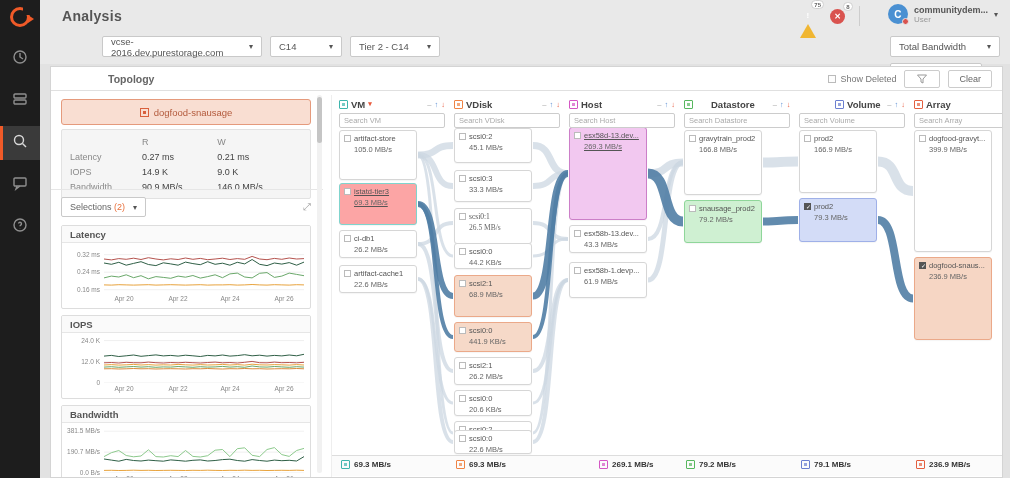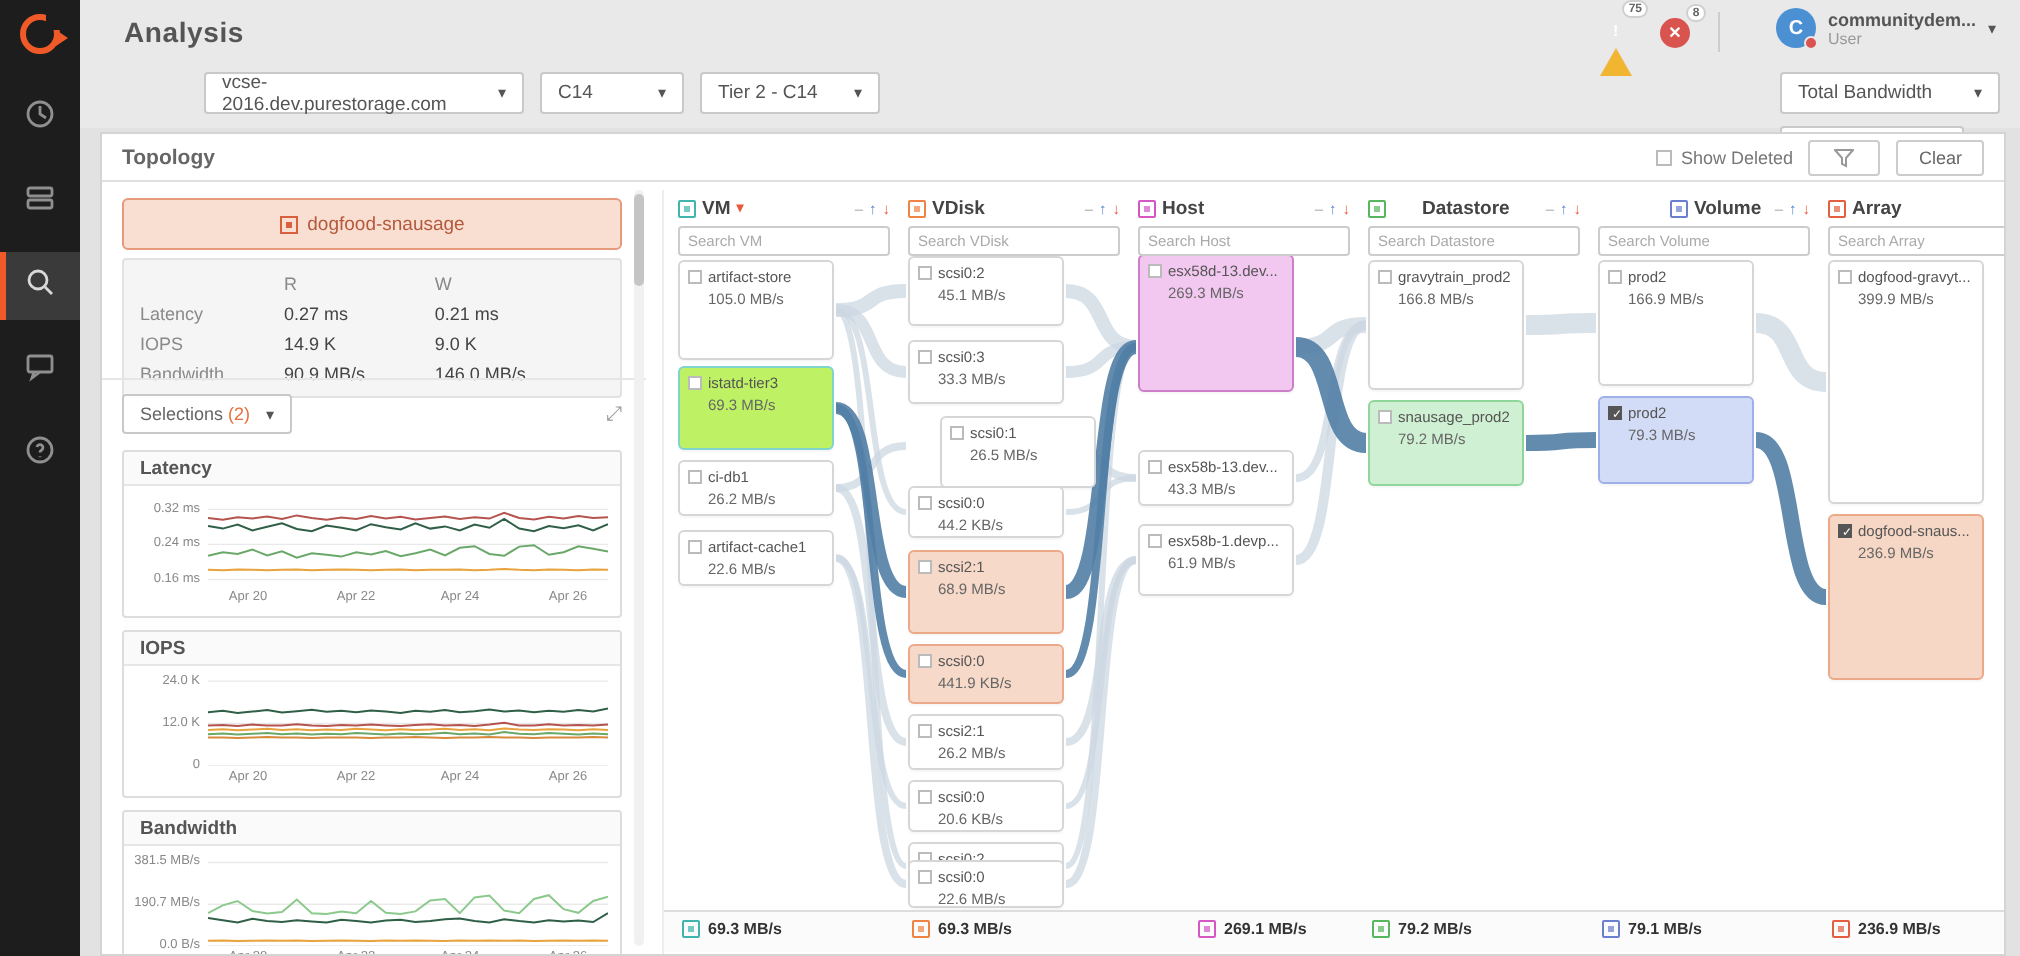--- a/index.html
+++ b/index.html
@@ -37,21 +37,21 @@
 
   
   .filters { position:absolute; left:62px; top:36px; display:flex; gap:8px; }
   .dd { background:#fff; border:1px solid #c9c9c9; border-radius:2px; height:21px; font-size:9.5px; color:#555; display:flex; align-items:center; padding:0 8px; gap:10px; justify-content:space-between; }
   .rightctl { position:absolute; right:10px; top:36px; display:flex; gap:6px;flex-direction:column; }
   .sqbtn { width:21px; height:21px; background:#fff; border:1px solid #c9c9c9; border-radius:2px; font-size:10px; color:#666; display:flex; align-items:center; justify-content:center; }
 
   
   .panel { position:absolute; left:50px; top:66px; width:953px; height:412px; background:#fff; border:1px solid #d4d4d4; overflow:hidden; }
   .panel-head { height:24px; border-bottom:1px solid #e0e0e0; display:flex; align-items:center; padding:0 10px; }
-  .panel-title { font-size:10.5px; color:#666; font-weight:bold; }
+  .panel-title { font-size:10.5px; color:#666; font-weight:bold;margin-left:47px; }
   .ph-right { margin-left:auto; display:flex; align-items:center; gap:8px; }
   .cb { width:8px; height:8px; border:1px solid #bbb; background:#fdfdfd; display:inline-block; }
   .showdel { font-size:9px; color:#777; display:flex; align-items:center; gap:4px; }
   .toolbtn { height:18px; background:#fff; border:1px solid #ccc; border-radius:2px; font-size:9px; color:#666; display:flex; align-items:center; justify-content:center; padding:0 10px; }
 
   
   .sel-card { position:absolute; left:10px; top:32px; width:250px; height:26px; background:#f9ded2; border:1px solid #e59a7c; border-radius:3px; display:flex; align-items:center; justify-content:center; gap:5px; font-size:9.5px; color:#b35a3c; }
   .mini-sq { width:9px; height:9px; border:1px solid #d9603c; position:relative; display:inline-block; }
   .mini-sq:after { content:""; position:absolute; left:2px; top:2px; right:2px; bottom:2px; background:#d9603c; }
   .stats { position:absolute; left:10px; top:62px; width:250px; background:#f5f5f5; border:1px solid #e2e2e2; border-radius:2px; font-size:9px; color:#666; padding:4px 8px; }
@@ -397,21 +397,21 @@
         </span>
       </div>
       <input class="srch" placeholder="Search VM" style="left: 7px; top: 18px;">
       <div class="node" style="left: 7px; top: 35px; height: 50px;">
         <div class="row1">
           <span class="ncb"></span>
           <span>artifact-store</span>
         </div>
         <div class="val">105.0 MB/s</div>
       </div>
-      <div class="node" style="left: 7px; top: 88px; height: 42px; background: #bef264; border-color: rgb(127, 212, 205);">
+      <div class="node" style="left: 7px; top: 88px; height: 42px; background: #fca5a5; border-color: rgb(127, 212, 205); text-decoration: underline;">
         <div class="row1">
           <span class="ncb"></span>
           <span>istatd-tier3</span>
         </div>
         <div class="val">69.3 MB/s</div>
       </div>
       <div class="node" style="left: 7px; top: 135px; height: 28px;">
         <div class="row1">
           <span class="ncb"></span>
           <span>ci-db1</span>
@@ -442,21 +442,21 @@
         </div>
         <div class="val">45.1 MB/s</div>
       </div>
       <div class="node" style="left: 122px; top: 75px; height: 32px;">
         <div class="row1">
           <span class="ncb"></span>
           <span>scsi0:3</span>
         </div>
         <div class="val">33.3 MB/s</div>
       </div>
-      <div class="node" style="left: 138px; top: 113px; height: 36px;">
+      <div class="node" style="left: 122px; top: 113px; height: 36px; font-family: Liberation Serif, serif;">
         <div class="row1">
           <span class="ncb"></span>
           <span>scsi0:1</span>
         </div>
         <div class="val">26.5 MB/s</div>
       </div>
       <div class="node" style="left: 122px; top: 148px; height: 26px;">
         <div class="row1">
           <span class="ncb"></span>
           <span>scsi0:0</span>
@@ -508,21 +508,21 @@
       <div class="colhead" style="left: 237px; top: 2px;">
         <span class="cicon" style="color:#d457c4;border-color:#d457c4"></span>
         <span>Host</span>
         <span class="sorts">
           <span class="mi">–</span>
           <span class="up">↑</span>
           <span class="dn">↓</span>
         </span>
       </div>
       <input class="srch" placeholder="Search Host" style="left: 237px; top: 18px;">
-      <div class="node" style="left: 237px; top: 32px; height: 69px; background: rgb(242, 200, 240); border-color: rgb(204, 127, 200);">
+      <div class="node" style="left: 237px; top: 32px; height: 93px; background: rgb(242, 200, 240); border-color: rgb(204, 127, 200); text-decoration: underline;">
         <div class="row1">
           <span class="ncb"></span>
           <span>esx58d-13.dev...</span>
         </div>
         <div class="val">269.3 MB/s</div>
       </div>
       <div class="node" style="left: 237px; top: 130px; height: 28px;">
         <div class="row1">
           <span class="ncb"></span>
           <span>esx58b-13.dev...</span>

